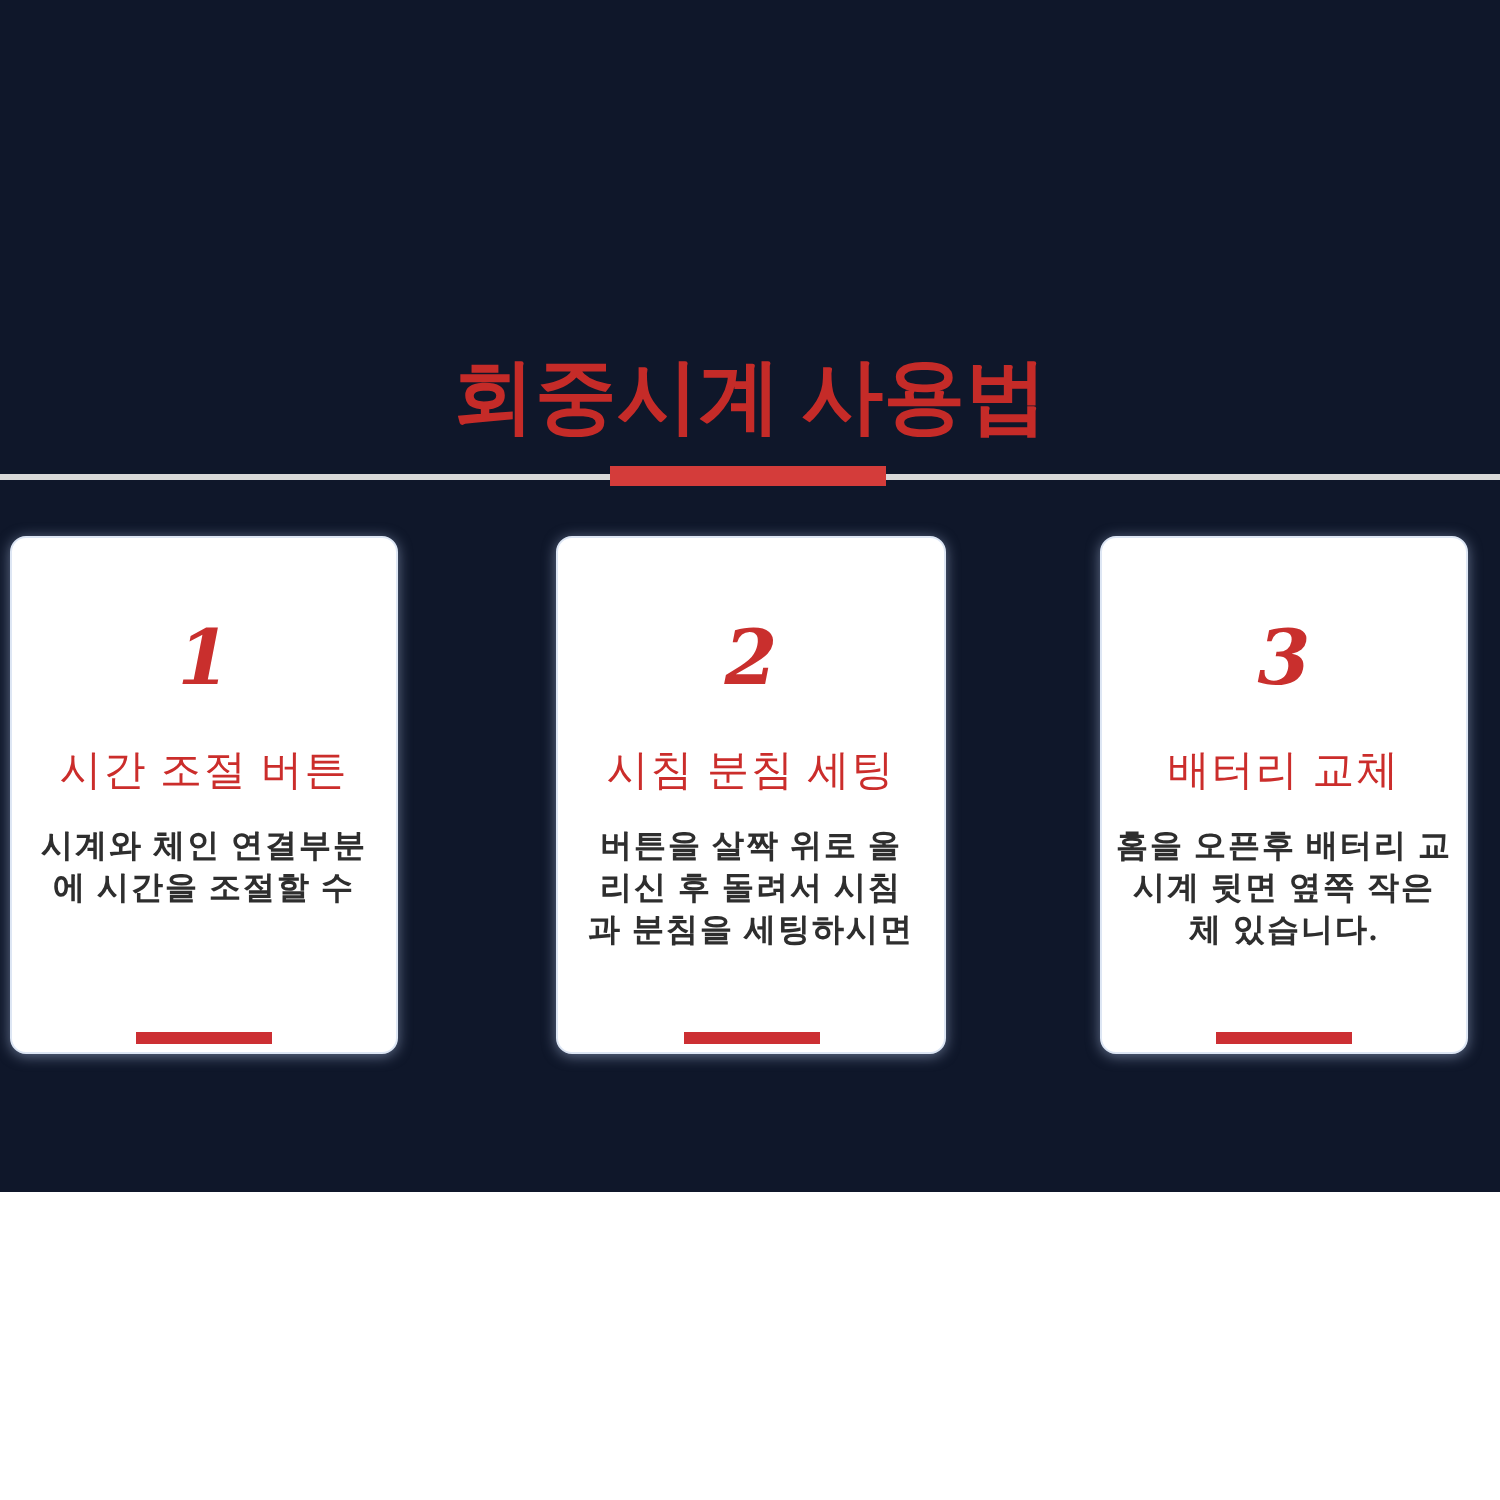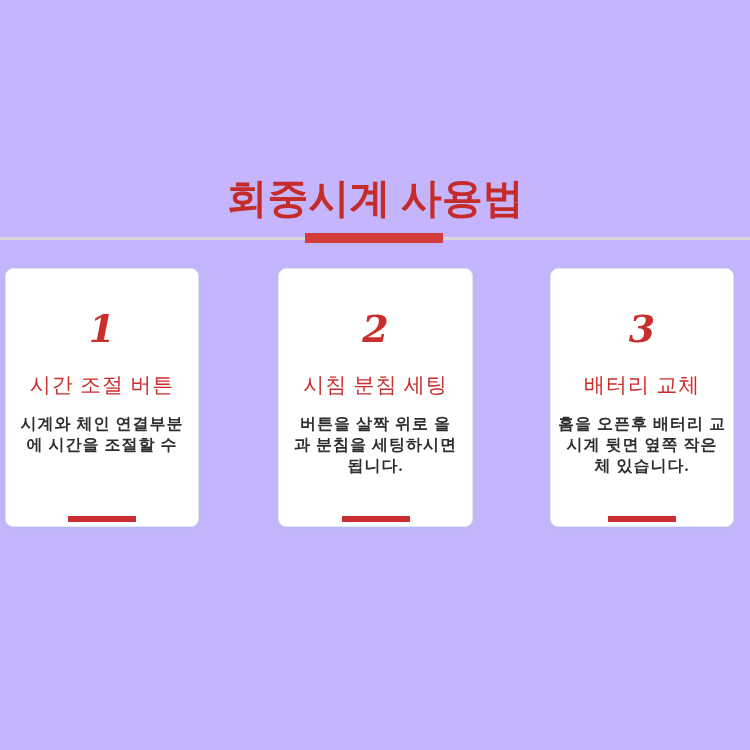--- a/index.html
+++ b/index.html
@@ -4,22 +4,22 @@
 <style>
   html, body {
     margin: 0;
     padding: 0;
     background: #ffffff;
     font-family: "Liberation Serif", "DejaVu Serif", serif;
   }
   .page {
     position: relative;
     width: 750px;
-    height: 750px;
-    background: #c4b5fd;
+    height: 596px;
+    background: #0f172a;
     overflow: hidden;
   }
   .page-title {
     position: absolute;
     top: 176px;
     left: 0;
     width: 100%;
     text-align: center;
     font-size: 41px;
     font-weight: 700;
@@ -110,22 +110,22 @@
       <div>에 시간을 조절할 수</div>
     </div>
     <div class="card-footer-bar"></div>
   </div>
 
   <div class="card card-2">
     <div class="card-number">2</div>
     <div class="card-title">시침 분침 세팅</div>
     <div class="card-body">
       <div>버튼을 살짝 위로 올</div>
+      <div>리신 후 돌려서 시침</div>
       <div>과 분침을 세팅하시면</div>
-      <div>됩니다.</div>
     </div>
     <div class="card-footer-bar"></div>
   </div>
 
   <div class="card card-3">
     <div class="card-number">3</div>
     <div class="card-title">배터리 교체</div>
     <div class="card-body">
       <div>홈을 오픈후 배터리 교</div>
       <div>시계 뒷면 옆쪽 작은</div>

